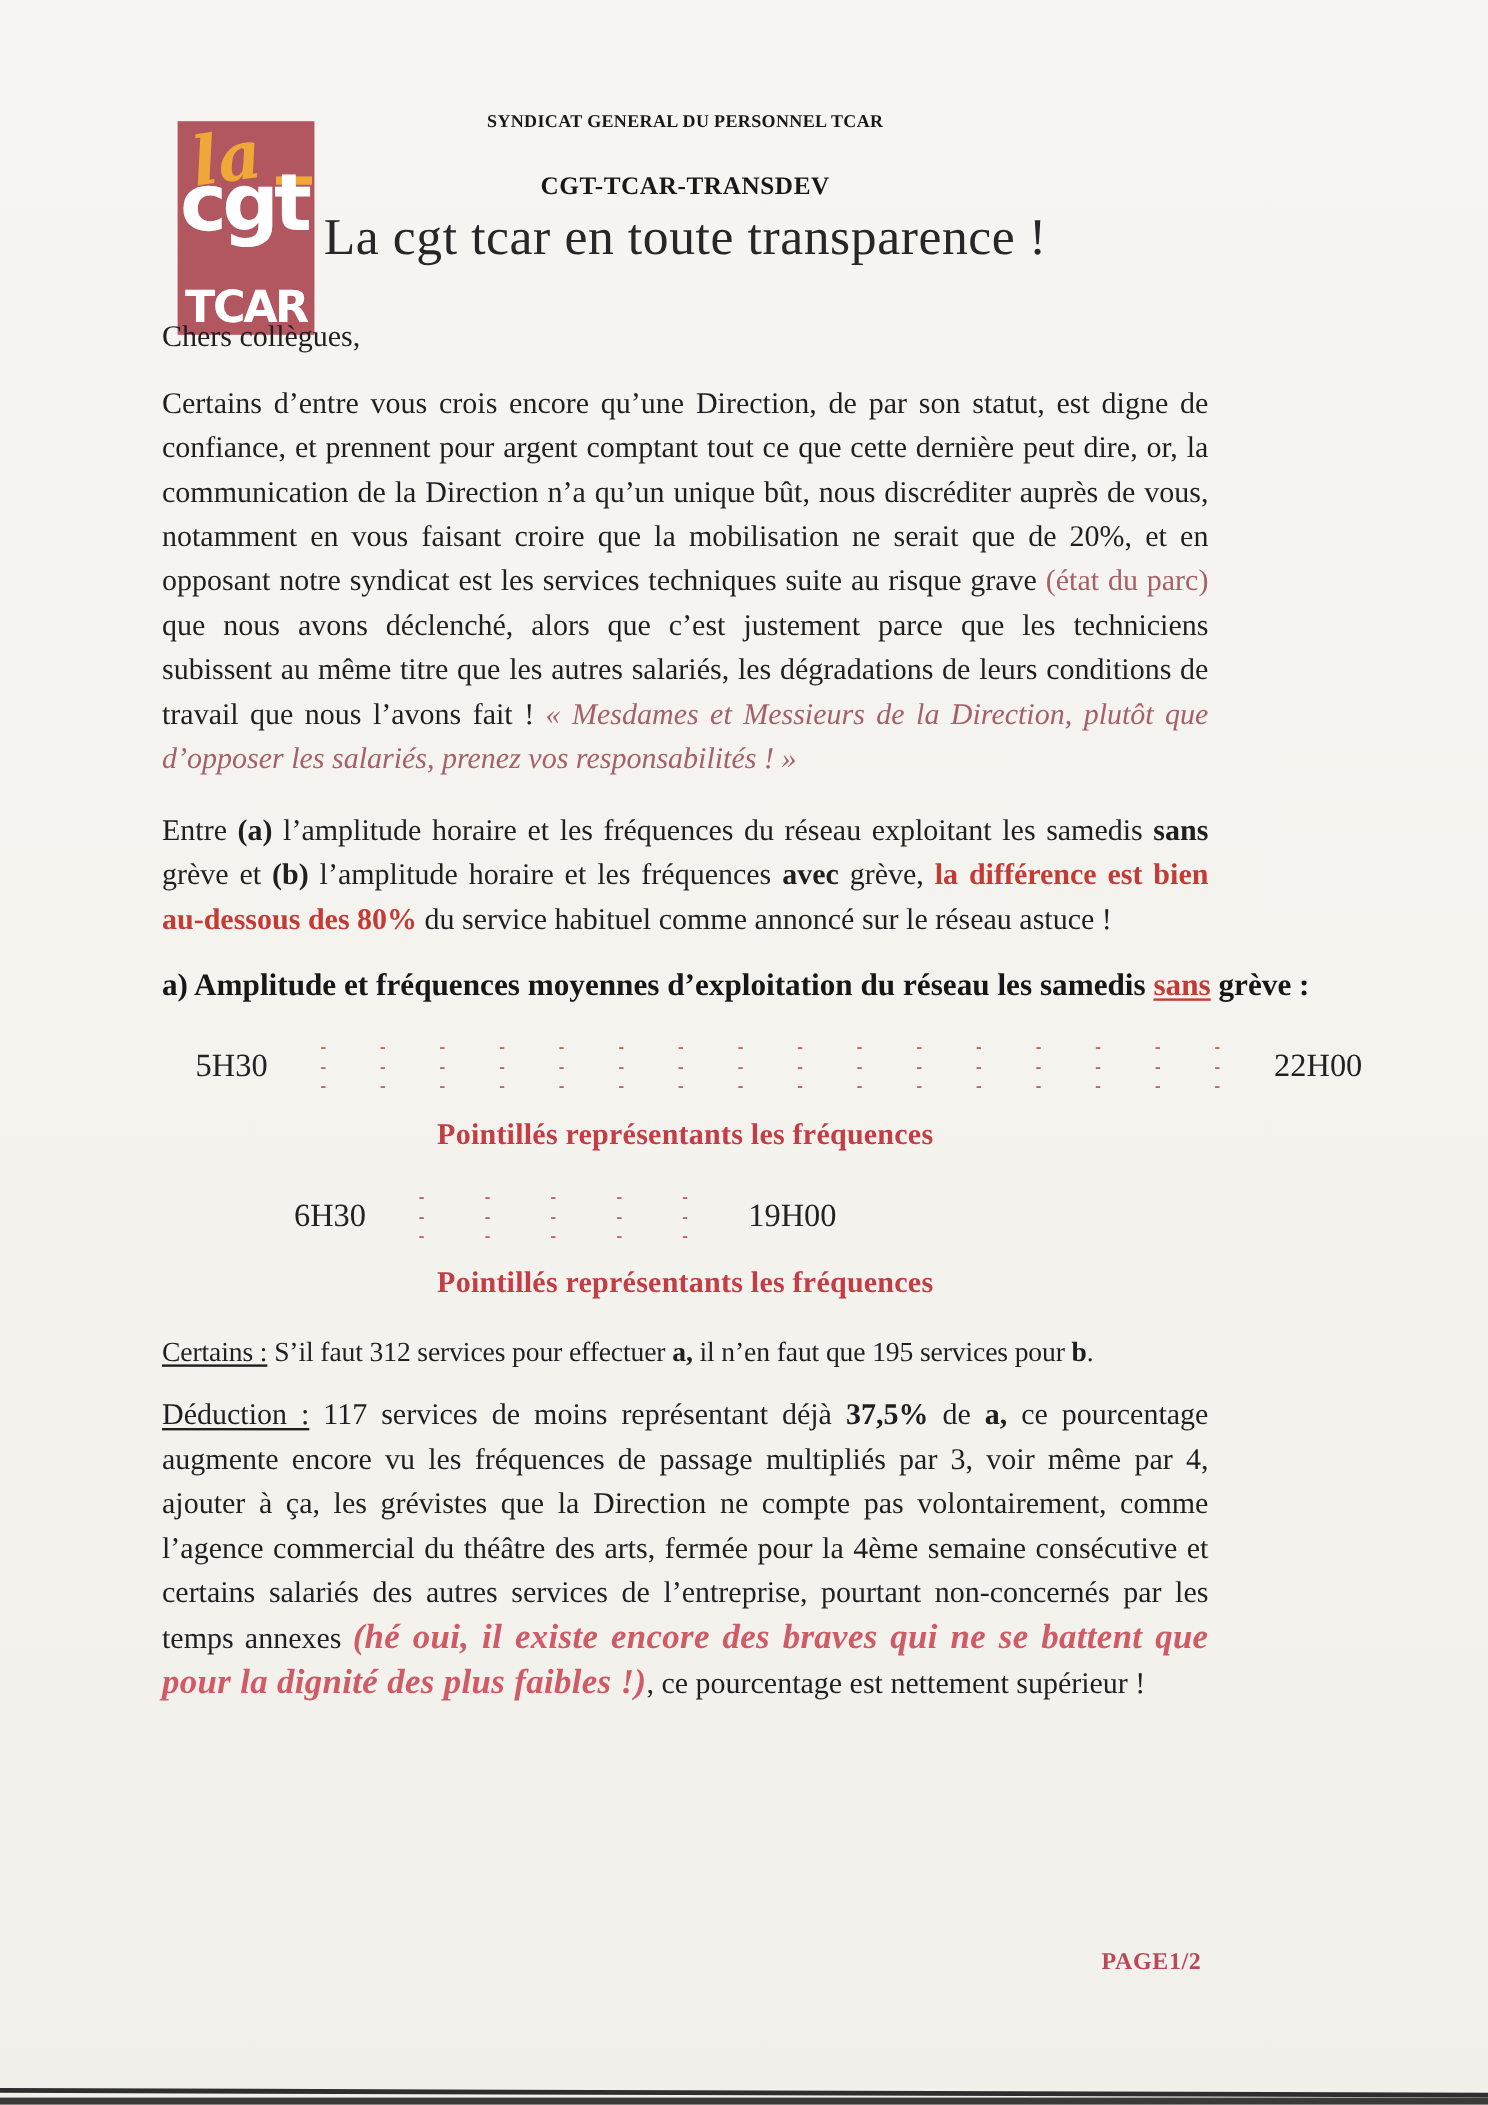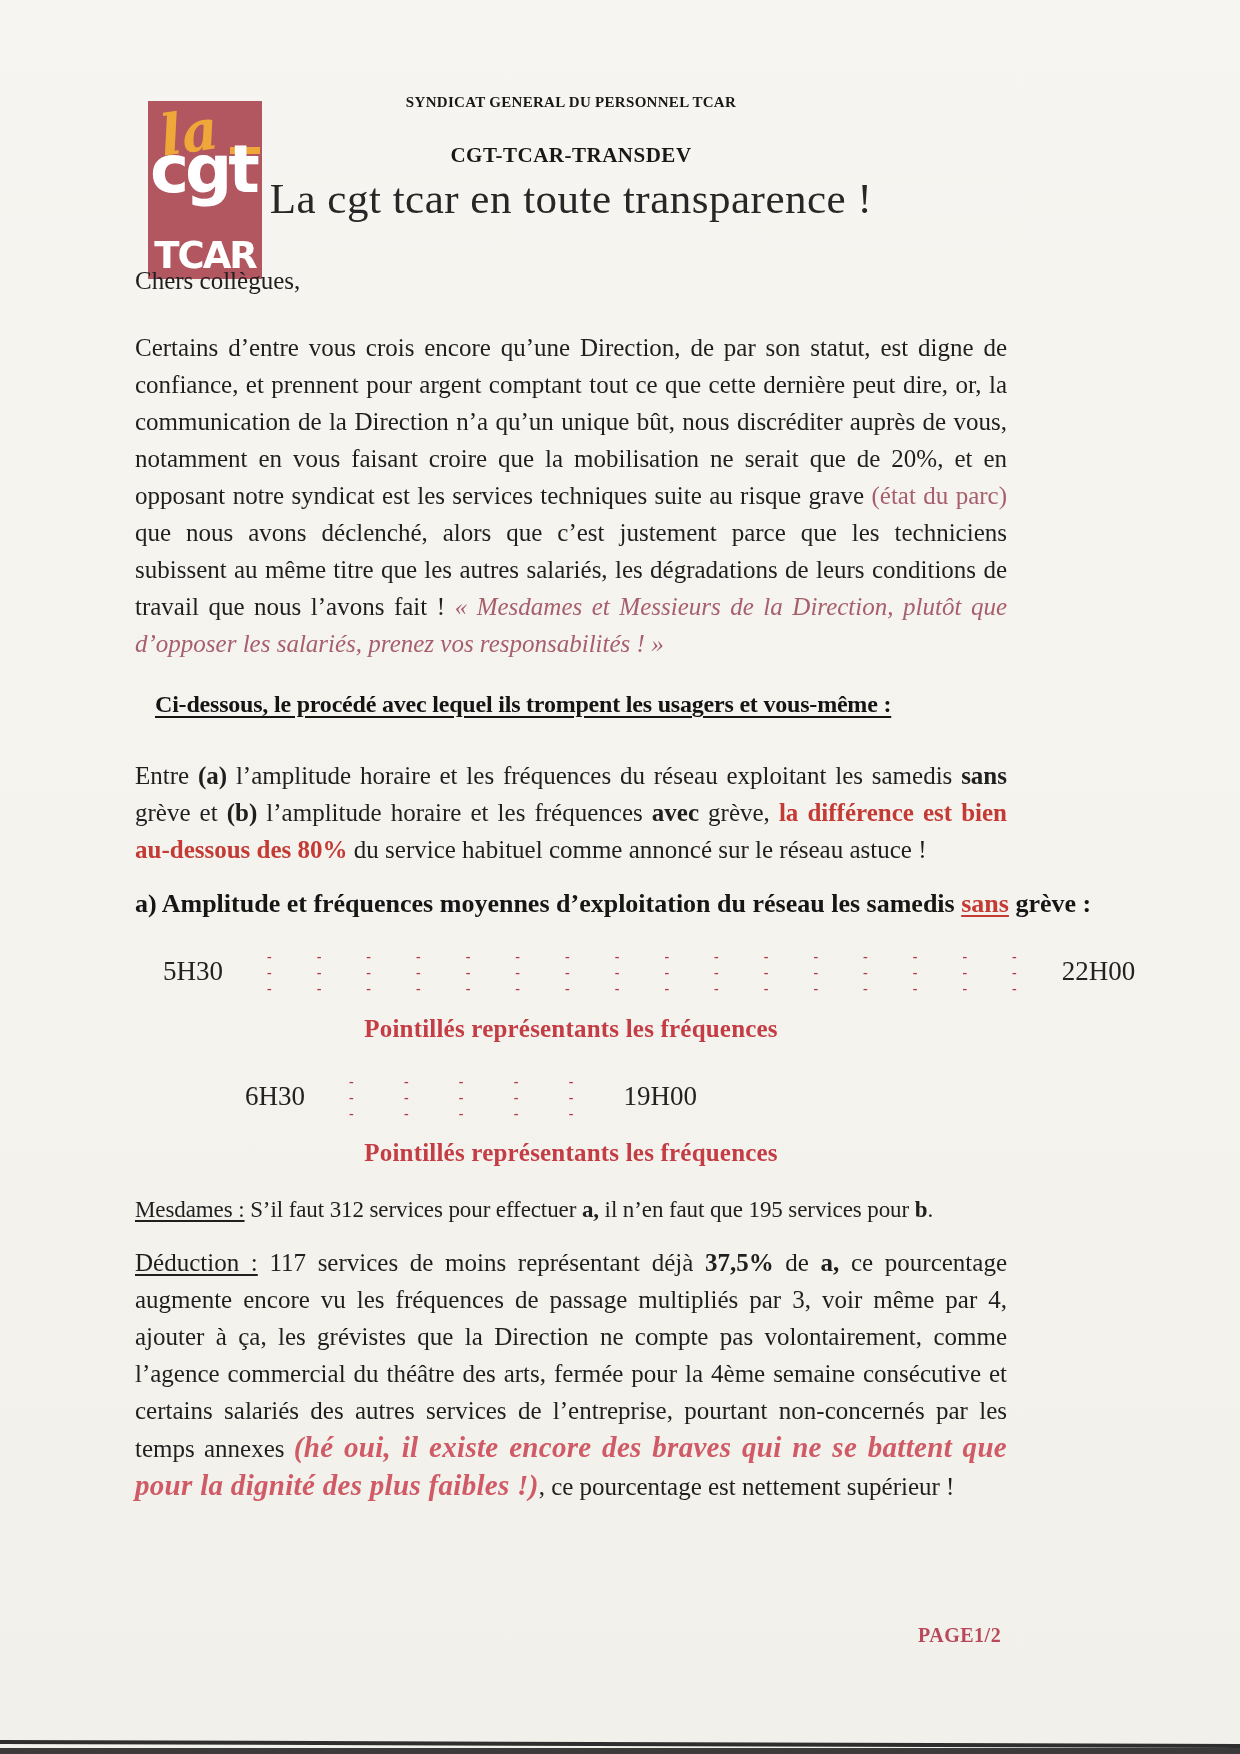--- a/index.html
+++ b/index.html
@@ -9,21 +9,21 @@
     background:linear-gradient(180deg,#f6f5f1 0%,#f3f2ed 70%,#f1f0ea 100%);
     font-family:"Liberation Serif", serif;
     color:#1f1f1f;
     overflow:hidden;
   }
   .content{position:absolute;left:135px;top:0;width:872px;}
   .org-line{margin-top:94px;text-align:center;font-weight:700;font-size:15px;color:#181818;letter-spacing:.3px;}
   .union-line{margin-top:32px;text-align:center;font-weight:700;font-size:21px;color:#181818;letter-spacing:.5px;}
   .main-title{margin-top:6px;text-align:center;font-size:43px;color:#272727;letter-spacing:.5px;}
   .salutation{margin-top:44px;font-size:25px;}
-  .para{margin-top:34px;font-size:25px;line-height:37px;text-align:justify;}
+  .para{margin-top:23px;font-size:25px;line-height:37px;text-align:justify;}
   .section-heading{
     margin-top:24px;padding-left:20px;font-weight:700;font-size:24px;line-height:37px;
     letter-spacing:-.2px;white-space:nowrap;
     text-decoration:underline;text-underline-offset:4px;text-decoration-thickness:2px;
     color:#141414;
   }
   .sub-heading{margin-top:21px;font-weight:700;font-size:26px;line-height:30px;white-space:nowrap;color:#161616;}
   .timeline{display:flex;justify-content:space-between;align-items:center;margin-top:28px;font-size:27px;gap:44px;}
   .timeline-a{margin-left:28px;width:826px;}
   .timeline-b{margin-left:110px;width:452px;margin-top:29px;}
@@ -77,21 +77,20 @@
 
   <div class="content">
     <div class="org-line">SYNDICAT GENERAL DU PERSONNEL TCAR</div>
     <div class="union-line">CGT-TCAR-TRANSDEV</div>
     <div class="main-title">La cgt tcar en toute transparence !</div>
 
     <div class="salutation">Chers collègues,</div>
 
     <div class="para"><span>Certains d’entre vous crois encore qu’une Direction, de par son statut, est digne de confiance, et prennent pour argent comptant tout ce que cette dernière peut dire, or, la communication de la Direction n’a qu’un unique bût, nous discréditer auprès de vous, notamment en vous faisant croire que la mobilisation ne serait que de 20%, et en opposant notre syndicat est les services techniques suite au risque grave </span><span class="maroon">(état du parc)</span><span> que nous avons déclenché, alors que c’est justement parce que les techniciens subissent au même titre que les autres salariés, les dégradations de leurs conditions de travail que nous l’avons fait ! </span><span class="maroon i">« Mesdames et Messieurs de la Direction, plutôt que d’opposer les salariés, prenez vos responsabilités ! »</span></div>
 
-    <div class="section-heading">Ci-dessous, le procédé avec lequel ils trompent les usagers et vous-même :</div>
 
     <div class="para"><span>Entre </span><span class="b">(a)</span><span> l’amplitude horaire et les fréquences du réseau exploitant les samedis </span><span class="b">sans</span><span> grève et </span><span class="b">(b)</span><span> l’amplitude horaire et les fréquences </span><span class="b">avec</span><span> grève, </span><span class="b red">la différence est bien au-dessous des 80%</span><span> du service habituel comme annoncé sur le réseau astuce !</span></div>
 
     <div class="sub-heading"><span>a) Amplitude et fréquences moyennes d’exploitation du réseau les samedis </span><span class="redu">sans</span><span> grève :</span></div>
     <div class="timeline timeline-a">
         <span class="tl-label">5H30</span>
         <span class="tl-dash">---</span>
         <span class="tl-dash">---</span>
         <span class="tl-dash">---</span>
         <span class="tl-dash">---</span>
@@ -115,21 +114,21 @@
         <span class="tl-label">6H30</span>
         <span class="tl-dash">---</span>
         <span class="tl-dash">---</span>
         <span class="tl-dash">---</span>
         <span class="tl-dash">---</span>
         <span class="tl-dash">---</span>
         <span class="tl-label">19H00</span>
       </div>
     <div class="tl-caption cap-b">Pointillés représentants les fréquences</div>
 
-    <div class="example-line"><span class="u">Mesdames :</span><span> S’il faut 312 services pour effectuer </span><span class="b">a,</span><span> il n’en faut que 195 services pour </span><span class="b">b</span><span>.</span></div>
+    <div class="example-line"><span class="u">Certains :</span><span> S’il faut 312 services pour effectuer </span><span class="b">a,</span><span> il n’en faut que 195 services pour </span><span class="b">b</span><span>.</span></div>
 
     <div class="para deduction"><span class="u">Déduction :</span><span> 117 services de moins représentant déjà </span><span class="b">37,5%</span><span> de </span><span class="b">a,</span><span> ce pourcentage augmente encore vu les fréquences de passage multipliés par 3, voir même par 4, ajouter à ça, les grévistes que la Direction ne compte pas volontairement, comme l’agence commercial du théâtre des arts, fermée pour la 4ème semaine consécutive et certains salariés des autres services de l’entreprise, pourtant non-concernés par les temps annexes </span><span class="b i pink big">(hé oui, il existe encore des braves qui ne se battent que pour la dignité des plus faibles !)</span><span>, ce pourcentage est nettement supérieur !</span></div>
   </div>
 
   <div class="page-number">PAGE1/2</div>
 
   <div class="scan-line"></div>
   <div class="scan-edge"></div>
 </div>
 

